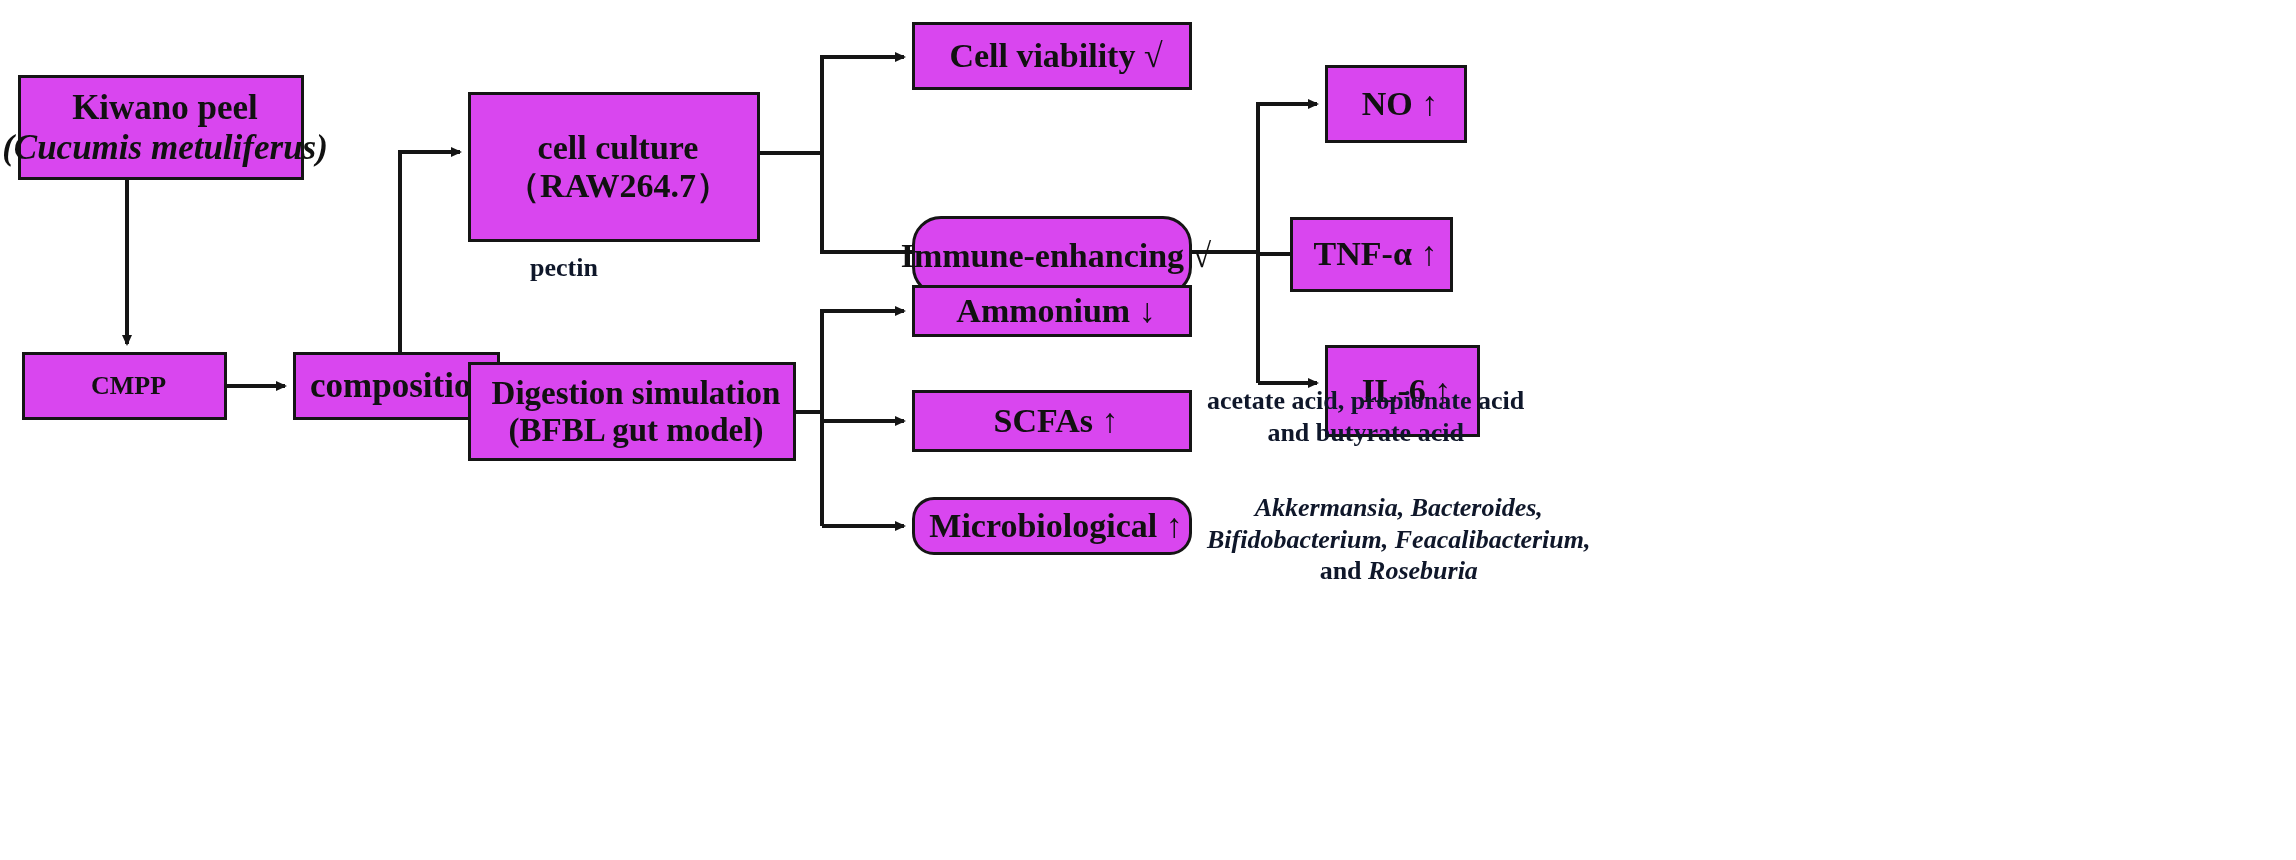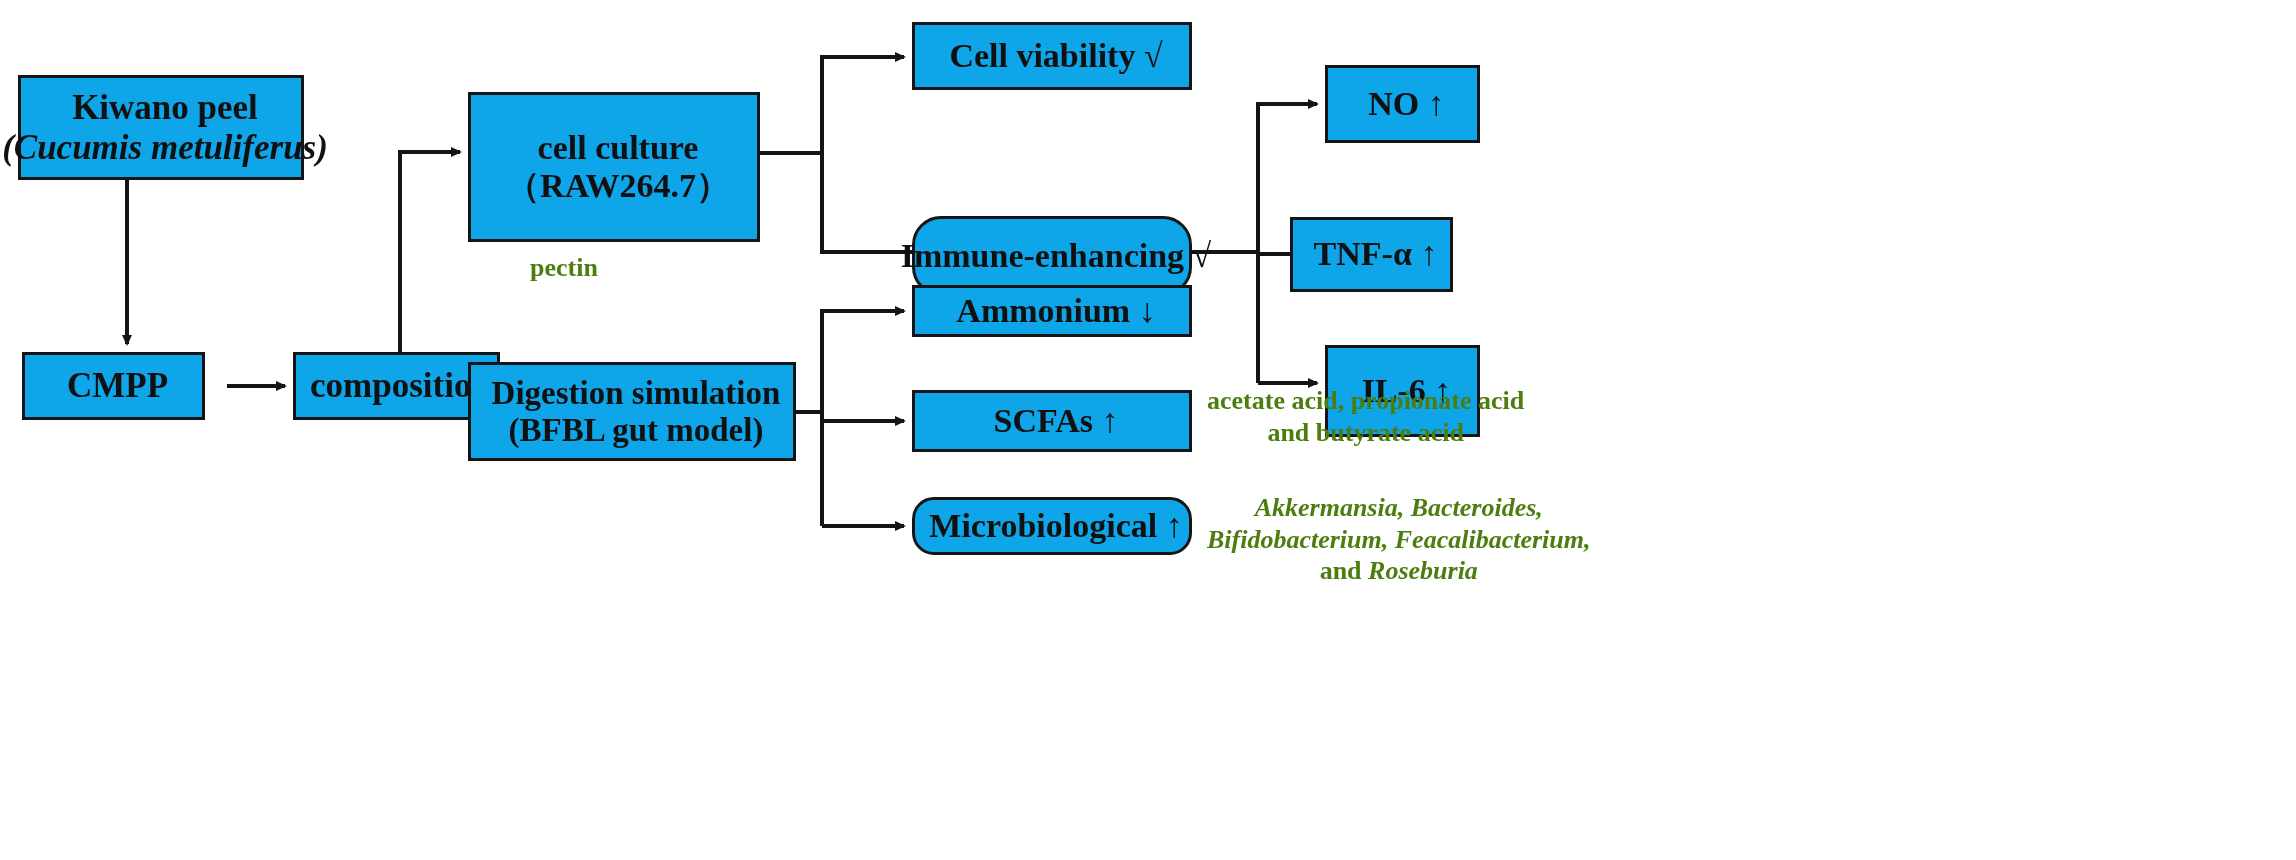--- a/index.html
+++ b/index.html
@@ -13,42 +13,42 @@
     height: 860px;
     background: #ffffff;
     font-family: "Liberation Serif", "DejaVu Serif", serif;
     color: #111111;
     overflow: hidden;
   }
   .node {
     position: absolute;
     box-sizing: border-box;
     border: 3px solid #151515;
-    background: #0ea5e9;
+    background: #d946ef;
     display: flex;
     flex-direction: column;
     align-items: center;
     justify-content: center;
     text-align: center;
     font-weight: bold;
     line-height: 1.12;
     color: #111111;
     padding-left: 8px;
   }
   .node .line1, .node .line2 {
     display: block;
     white-space: nowrap;
   }
   .ital { font-style: italic; }
   .note {
     position: absolute;
     font-weight: bold;
     text-align: center;
     line-height: 1.22;
-    color: #4d7c0f;
+    color: #0f172a;
     white-space: nowrap;
   }
   .note .nline { display: block; }
 
   
   svg.wires {
     position: absolute;
     left: 0;
     top: 0;
     width: 2296px;
@@ -57,26 +57,26 @@
   }
   .wire {
     stroke: #151515;
     stroke-width: 4;
     fill: none;
   }
   .arrowfill { fill: #151515; }
 
   
   #node-kiwano      { left: 18px;   top: 75px;  width: 286px; height: 105px; font-size: 35px; }
-  #node-cmpp        { left: 22px;   top: 352px; width: 183px; height: 68px;  font-size: 35px; }
+  #node-cmpp        { left: 22px;   top: 352px; width: 205px; height: 68px;  font-size: 26px; }
   #node-composition { left: 293px;  top: 352px; width: 207px; height: 68px;  font-size: 35px; }
   #node-cellculture { left: 468px;  top: 92px;  width: 292px; height: 150px; font-size: 34px; }
   #node-viability   { left: 912px;  top: 22px;  width: 280px; height: 68px;  font-size: 34px; }
   #node-immune      { left: 912px;  top: 216px; width: 280px; height: 80px;  font-size: 34px; border-radius: 29px; }
-  #node-no          { left: 1325px; top: 65px;  width: 155px; height: 78px;  font-size: 34px; }
+  #node-no          { left: 1325px; top: 65px;  width: 142px; height: 78px;  font-size: 34px; }
   #node-tnf         { left: 1262px; top: 217px; width: 163px; height: 75px;  font-size: 34px; margin-left: 28px; }
   #node-il6         { left: 1325px; top: 345px; width: 155px; height: 92px;  font-size: 34px; }
   #node-digestion   { left: 468px;  top: 362px; width: 328px; height: 99px;  font-size: 33px; }
   #node-ammonium    { left: 912px;  top: 285px; width: 280px; height: 52px;  font-size: 34px; }
   #node-scfas       { left: 912px;  top: 390px; width: 280px; height: 62px;  font-size: 34px; }
   #node-microbio    { left: 912px;  top: 497px; width: 280px; height: 58px;  font-size: 34px; border-radius: 22px; }
 
   #note-pectin   { left: 530px;  top: 252px; font-size: 26px; }
   #note-scfas    { left: 1207px; top: 385px; font-size: 26px; }
   #note-microbio { left: 1207px; top: 492px; font-size: 26px; }

